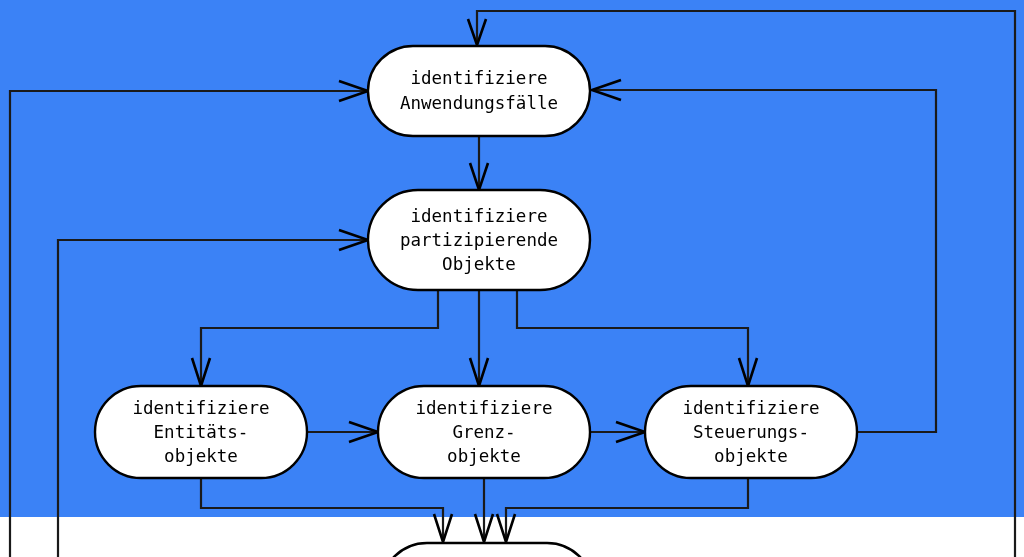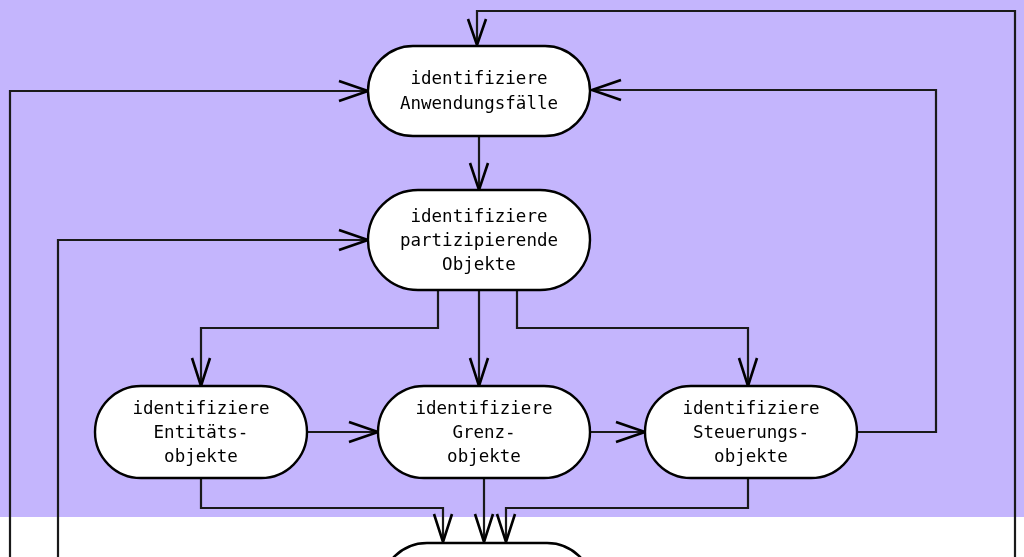--- a/index.html
+++ b/index.html
@@ -10,21 +10,21 @@
   body {
     width: 1024px;
     height: 557px;
     overflow: hidden;
     font-family: "DejaVu Sans Mono", "Liberation Mono", monospace;
   }
   #diagram-root {
     position: relative;
     width: 1024px;
     height: 517px;
-    background: #c4b5fd;
+    background: #3b82f6;
   }
   svg#flow-svg {
     display: block;
     width: 1024px;
     height: 557px;
   }
   .node-shape {
     fill: #ffffff;
     stroke: #000000;
     stroke-width: 2.4;

